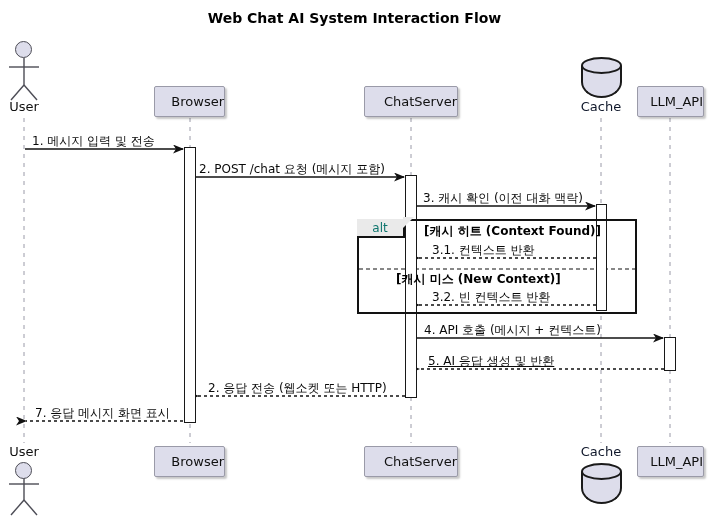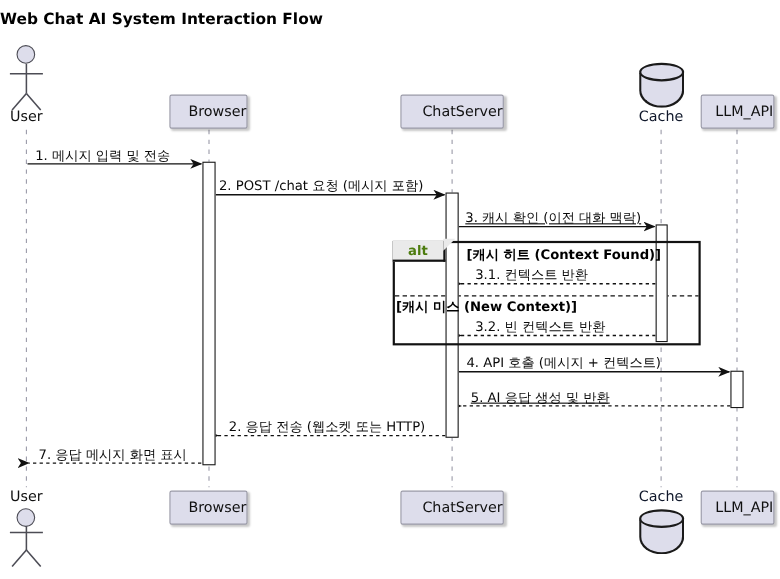--- a/index.html
+++ b/index.html
@@ -4,21 +4,21 @@
 <style>
   html,body{margin:0;padding:0;}
   body{
     width:709px;height:526px;background:#ffffff;
     font-family:"DejaVu Sans","Liberation Sans",sans-serif;
     overflow:hidden;position:relative;
   }
   #canvas{position:absolute;inset:0;width:709px;height:526px;}
 
   .title{
-    position:absolute;left:0;top:10px;width:709px;text-align:left;
+    position:absolute;left:0;top:10px;width:709px;text-align:center;
     font-size:14px;font-weight:bold;color:#000;letter-spacing:0px;
   }
 
   
   .pbox{
     position:absolute;background:#DDDDEB;border:1px solid #9a9aa8;
     border-radius:2px;box-shadow:2px 2px 2px rgba(0,0,0,.22);
     display:flex;align-items:center;justify-content:flex-end;
     font-size:13px;color:#101010;box-sizing:border-box;
   }
@@ -55,21 +55,21 @@
   }
 
   
   .altframe{
     position:absolute;border:2px solid #121212;background:transparent;
     box-sizing:border-box;
   }
   .alttag{
     position:absolute;background:#EAEAEA;border:2px solid #121212;
     border-top:none;border-left:none;box-sizing:border-box;
-    font-size:12px;font-weight:bold;color:#4d7c0f;
+    font-size:12px;font-weight:normal;color:#0f766e;
     display:flex;align-items:center;justify-content:center;
   }
   .alttag:after{
     content:"";position:absolute;right:-11px;top:-2px;
     border-left:11px solid #EAEAEA;border-bottom:11px solid transparent;
     height:0;width:0;
   }
   .altcond{
     position:absolute;font-size:12px;font-weight:bold;color:#000;
     white-space:nowrap;
@@ -187,23 +187,23 @@
 <div class="act" style="left:184px;top:147px;width:12px;height:276px;"></div>
 <div class="act" style="left:405px;top:175px;width:12px;height:223px;"></div>
 <div class="act" style="left:596px;top:204px;width:11px;height:107px;"></div>
 <div class="act" style="left:664px;top:337px;width:12px;height:34px;"></div>
 
 <div class="altframe" style="left:357px;top:219px;width:280px;height:95px;"></div>
 <div class="alttag" style="left:357px;top:219px;width:48px;height:19px;">
   <span>alt</span>
 </div>
 <div class="altcond" style="left:424px;top:223px;">[캐시 히트 (Context Found)]</div>
-<div class="altcond" style="left:360px;top:271px;">[캐시 미스 (New Context)]</div>
+<div class="altcond" style="left:360px;top:271px;padding-left:36px;">[캐시 미스 (New Context)]</div>
 
 <div class="msg" style="left:32px;top:133px;">1. 메시지 입력 및 전송</div>
 <div class="msg" style="left:199px;top:161px;">2. POST /chat 요청 (메시지 포함)</div>
-<div class="msg" style="left:423px;top:190px;text-decoration:underline;">3. 캐시 확인 (이전 대화 맥락)</div>
+<div class="msg" style="left:423px;top:190px;">3. 캐시 확인 (이전 대화 맥락)</div>
 <div class="msg" style="left:432px;top:242px;">3.1. 컨텍스트 반환</div>
 <div class="msg" style="left:432px;top:289px;">3.2. 빈 컨텍스트 반환</div>
 <div class="msg" style="left:424px;top:322px;">4. API 호출 (메시지 + 컨텍스트)</div>
 <div class="msg" style="left:428px;top:353px;text-decoration:underline;">5. AI 응답 생성 및 반환</div>
 <div class="msg" style="left:208px;top:380px;">2. 응답 전송 (웹소켓 또는 HTTP)</div>
 <div class="msg" style="left:35px;top:405px;">7. 응답 메시지 화면 표시</div>
 
 </body></html>

